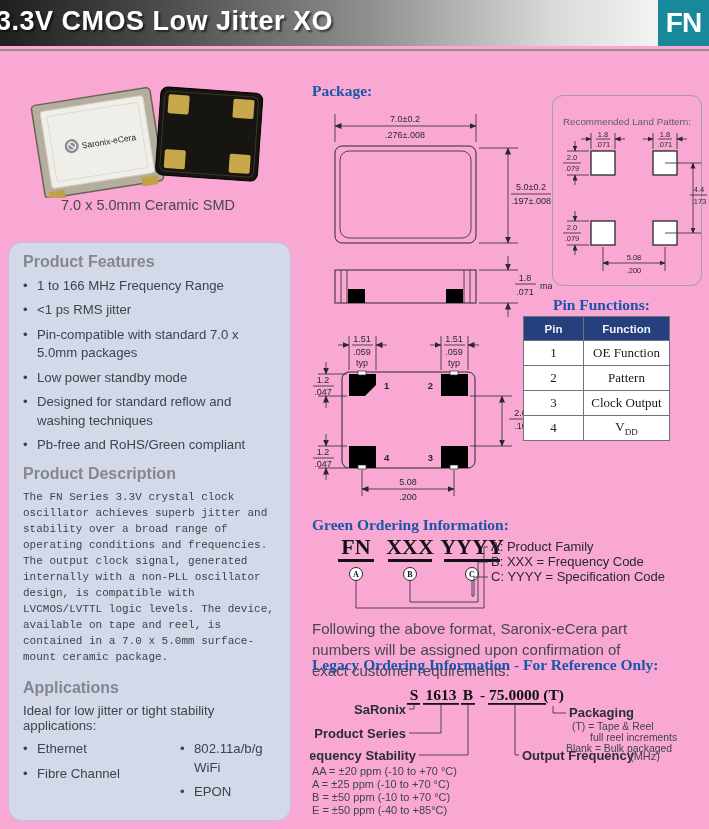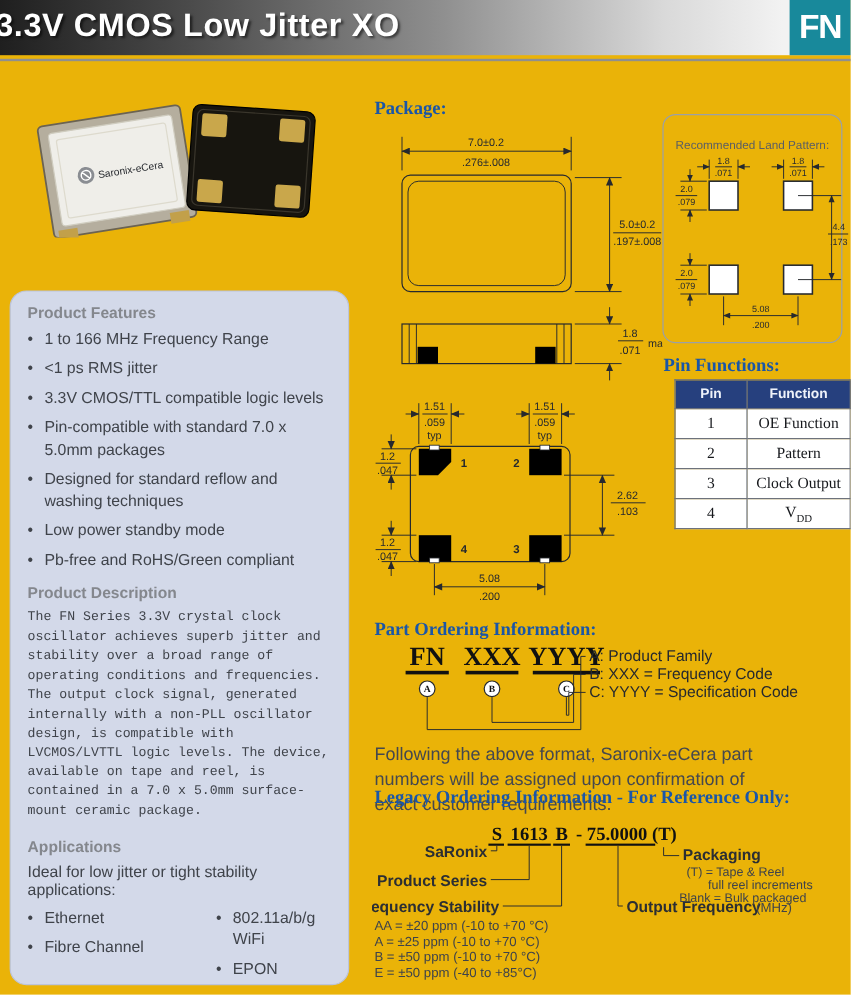--- a/index.html
+++ b/index.html
@@ -1,35 +1,35 @@
 <!DOCTYPE html>
 <html><head>
 <meta charset="utf-8">
 <style>
   html,body{margin:0;padding:0;background:#fff;}
-  #page{position:relative;width:709px;height:829px;background:#eab308;overflow:hidden;
+  #page{position:relative;width:709px;height:829px;background:#f9a8d4;overflow:hidden;
         font-family:"Liberation Sans",sans-serif;color:#3f434a;}
 
   
   .hdr{position:absolute;left:0;top:0;width:709px;height:46px;
        background:linear-gradient(90deg,#1f1f1f 0%,#4a4a4a 22%,#8f8f8f 52%,#d9d9d9 78%,#f2f2f2 92%);}
   .hdr-title{position:absolute;left:-4px;top:6px;font-size:27px;font-weight:bold;color:#fff;
        letter-spacing:.5px;text-shadow:2px 2px 2px rgba(0,0,0,.55);white-space:nowrap;}
   .fn-badge{position:absolute;right:0;top:0;width:51px;height:46px;background:#18899b;
        color:#fff;font-size:28px;font-weight:bold;display:flex;align-items:center;justify-content:center;
        letter-spacing:-1px;}
   .hdr-rule{position:absolute;left:0;top:49px;width:709px;height:2px;background:#8f8f8f;}
 
   
   .photo{position:absolute;left:28px;top:66px;}
   .photo-caption{position:absolute;left:24px;top:197px;width:248px;text-align:center;
        font-size:14.5px;color:#46494d;}
   .lav-box{position:absolute;left:8px;top:242px;width:283px;height:579px;background:#d3d9e9;
        border:1px solid #bcc4da;border-radius:14px;box-sizing:border-box;padding:10px 12px 0 14px;}
-  .sec-h{font-size:13px;font-weight:bold;color:#84878d;margin:0 0 6px 0;}
+  .sec-h{font-size:16px;font-weight:bold;color:#84878d;margin:0 0 6px 0;}
   .lav-box ul{list-style:none;margin:0 0 10px 0;padding:0;}
   .lav-box li{position:relative;padding-left:14px;font-size:13.2px;line-height:1.4;
        margin-bottom:6px;color:#3f434a;}
   .lav-box li::before{content:"•";position:absolute;left:0;top:0;color:#3f434a;}
   .desc-p{font-size:11px;line-height:1.46;margin:0 0 14px 0;color:#3f434a;font-family:Liberation Mono, monospace;}
   .apps-intro{font-size:13.2px;margin:0 0 7px 0;color:#3f434a;}
   .apps-cols{display:flex;}
   .apps-cols ul:first-child{width:157px;flex:none;}
 
   
@@ -41,21 +41,21 @@
   .pinnum{font-size:9.5px;font-weight:bold;}
   .dln{stroke:#26292e;stroke-width:1;fill:none;}
   .thin{stroke:#26292e;stroke-width:.8;fill:none;}
 
   
   .land-box{position:absolute;left:552px;top:95px;width:150px;height:191px;border:1.5px solid #9aa0a8;
        border-radius:11px;box-sizing:border-box;padding:20px 0 0 8px;}
   .land-title{font-size:9.8px;color:#5b5e64;margin:0 0 2px 2px;}
 
   
-  .pin-tbl{position:absolute;left:562px;top:316px;width:147px;border-collapse:collapse;
+  .pin-tbl{position:absolute;left:523px;top:316px;width:147px;border-collapse:collapse;
        font-family:"Liberation Serif",serif;}
   .pin-tbl th{background:#26407e;color:#eef2fa;font-family:"Liberation Sans",sans-serif;
        font-size:11.5px;font-weight:bold;height:21px;border:1px solid #6d727c;}
   .pin-tbl td{background:#fff;font-size:13px;color:#16181c;text-align:center;height:22px;
        border:1px solid #6d727c;}
   .pin-tbl sub{font-size:9px;}
 
   .note{position:absolute;left:312px;top:618px;width:340px;font-size:15px;line-height:1.4;color:#45484e;}
 
   .ann-bold{font-size:13px;font-weight:bold;fill:#2b2e33;}
@@ -87,30 +87,30 @@
     </g>
     <g transform="rotate(4 180 70)">
       <rect x="130" y="24" width="102" height="88" rx="7" fill="#17150f" stroke="#000"></rect>
       <rect x="134" y="28" width="94" height="80" rx="5" fill="none" stroke="#3a362c"></rect>
       <rect x="138" y="31" width="21" height="19" rx="2" fill="#c9a74b"></rect>
       <rect x="203" y="31" width="21" height="19" rx="2" fill="#c9a74b"></rect>
       <rect x="138" y="86" width="21" height="19" rx="2" fill="#c9a74b"></rect>
       <rect x="203" y="86" width="21" height="19" rx="2" fill="#c9a74b"></rect>
     </g>
   </svg>
+  <div class="photo-caption">7.0 x 5.0mm Ceramic SMD</div>
 
   <div class="lav-box">
     <h2 class="sec-h">Product Features</h2>
     <ul>
       <li>1 to 166 MHz Frequency Range</li>
       <li>&lt;1 ps RMS jitter</li>
-      <li>3.3V CMOS/TTL compatible logic levels</li>
       <li>Pin-compatible with standard 7.0 x 5.0mm packages</li>
+      <li>Low power standby mode</li>
       <li>Designed for standard reflow and washing techniques</li>
-      <li>Low power standby mode</li>
       <li>Pb-free and RoHS/Green compliant</li>
     </ul>
     <h2 class="sec-h">Product Description</h2>
     <p class="desc-p">The FN Series 3.3V crystal clock oscillator achieves superb jitter and stability over a broad range of operating conditions and frequencies. The output clock signal, generated internally with a non-PLL oscillator design, is compatible with LVCMOS/LVTTL logic levels.  The device, available on tape and reel, is contained in a 7.0 x 5.0mm surface-mount ceramic package.</p>
     <h2 class="sec-h">Applications</h2>
     <p class="apps-intro">Ideal for low jitter or tight stability applications:</p>
     <div class="apps-cols">
       <ul>
         <li>Ethernet</li>
         <li>Fibre Channel</li>
@@ -315,21 +315,21 @@
       <td>3</td>
       <td>Clock Output</td>
     </tr>
     <tr>
       <td>4</td>
       <td><span>V</span><sub>DD</sub></td>
     </tr>
   </tbody>
     </table>
 
-  <div class="blue-h" style="left:312px;top:516px;">Part Ordering Information:</div>
+  <div class="blue-h" style="left:312px;top:516px;">Green Ordering Information:</div>
   <svg style="position:absolute;left:310px;top:534px;" width="399" height="84" viewBox="0 0 399 84">
     <text x="46" y="20" text-anchor="middle" font-size="22" class="code-serif">FN</text>
     <text x="100" y="20" text-anchor="middle" font-size="22" class="code-serif">XXX</text>
     <text x="162" y="20" text-anchor="middle" font-size="22" class="code-serif">YYYY</text>
     <rect x="28" y="25" width="36" height="3" fill="#111"></rect>
     <rect x="78" y="25" width="44" height="3" fill="#111"></rect>
     <rect x="134" y="25" width="56" height="3" fill="#111"></rect>
     <circle cx="46" cy="40" r="6.5" fill="#fff" stroke="#26292e"></circle>
     <circle cx="100" cy="40" r="6.5" fill="#fff" stroke="#26292e"></circle>
     <circle cx="162" cy="40" r="6.5" fill="#fff" stroke="#26292e"></circle>

